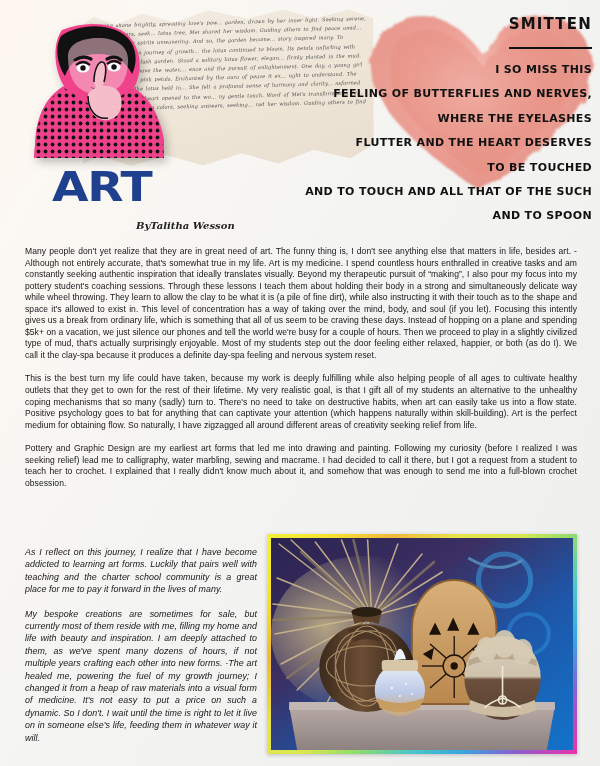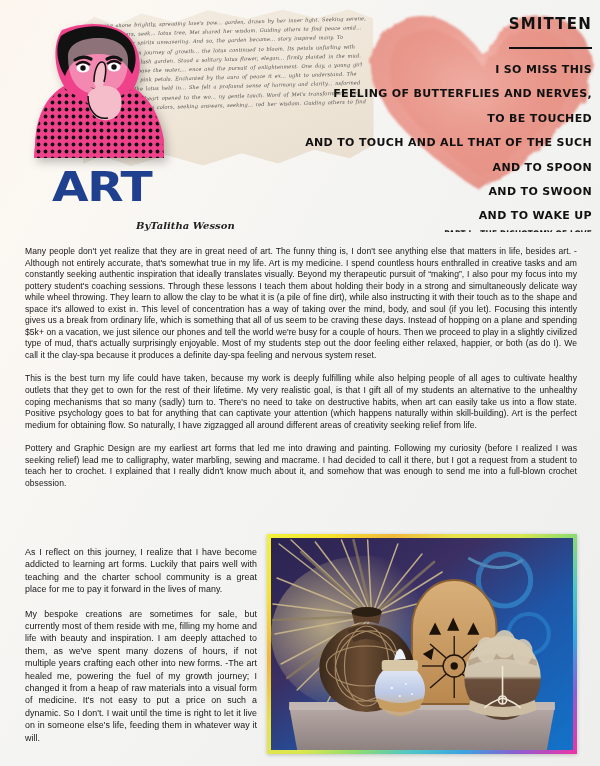--- a/index.html
+++ b/index.html
@@ -182,20 +182,21 @@
   .split {
     position: absolute;
     left: 25px; top: 534px;
     width: 552px;
     height: 226px;
   }
   .col-text {
     position: absolute;
     left: 0; top: 0;
     width: 232px;
+    font-style: italic;
   }
   .col-text .para {
     font-size: 8.9px;
     line-height: 12.4px;
     margin-bottom: 11px;
   }
 
   
   .photo-frame {
     position: absolute;
@@ -293,20 +294,22 @@
         <path d="M66 60 C 66 48 70 40 74 40 C 78 40 79 48 76 60" stroke="#111" stroke-width="1.5" fill="none"></path>
         <path d="M60 74 C 60 88 68 98 80 96" stroke="#111" stroke-width="1.5" fill="none"></path>
       </svg>
     </div>
 
     <div class="poem">
       <div class="poem-title">Smitten</div>
       <div>
         <div class="poem-line">I so miss this</div>
         <div class="poem-line">feeling of butterflies and nerves,</div>
+        <div class="poem-line">where the eyelashes</div>
+        <div class="poem-line">flutter and the heart deserves</div>
         <div class="poem-line">to be touched</div>
         <div class="poem-line">and to touch and all that of the such</div>
         <div class="poem-line">and to spoon</div>
         <div class="poem-line">and to swoon</div>
         <div class="poem-line">and to wake up</div>
       </div>
       <div class="poem-part">PART I - THE DICHOTOMY OF LOVE</div>
     </div>
 
     <div class="art-mark">

